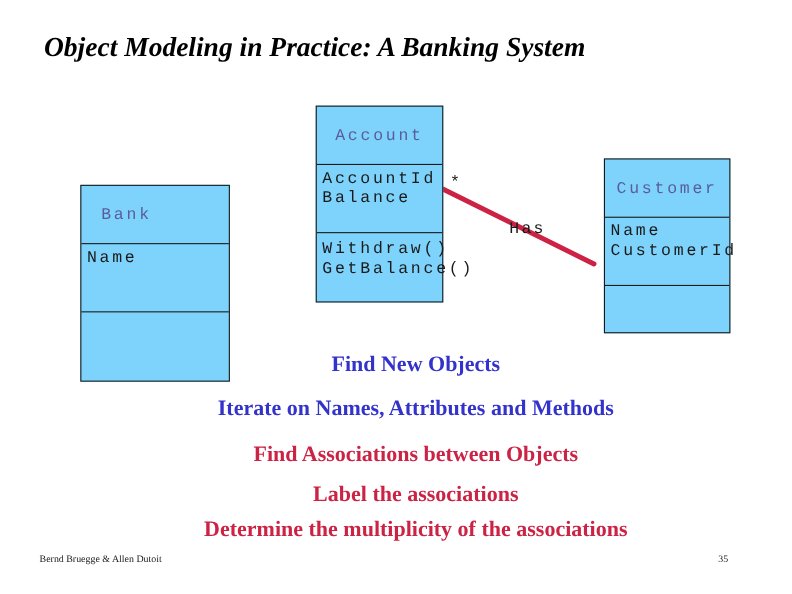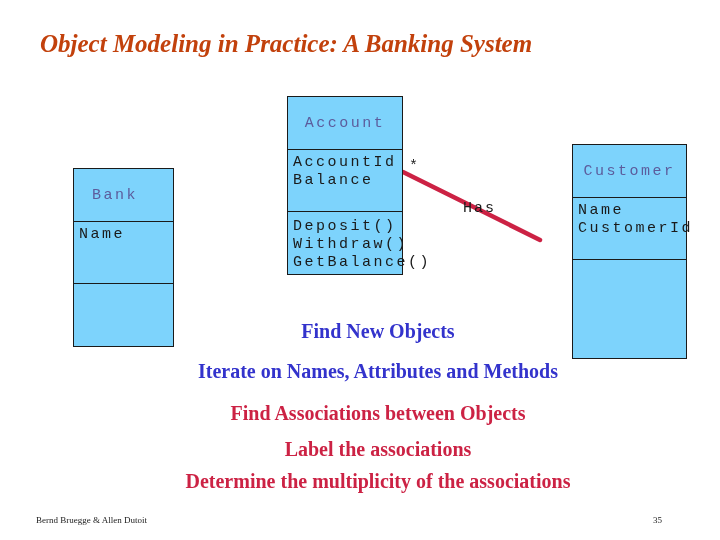--- a/index.html
+++ b/index.html
@@ -11,44 +11,44 @@
     font-family: "Liberation Sans", sans-serif;
   }
   .slide { position: absolute; inset: 0; }
 
   
   .slide-title {
     position: absolute;
     left: 40px; top: 28px;
     margin: 0;
     font: bold italic 25px/31px "Liberation Serif", serif;
-    color: #c2410c;
+    color: #000000;
     white-space: nowrap;
   }
 
   
   .diagram { position: absolute; inset: 0; }
   .assoc-svg { position: absolute; left: 0; top: 0; pointer-events: none; }
   .assoc-svg line { stroke: var(--association_line, #cc2244); stroke-width: 4.5; stroke-linecap: round; }
 
   .cbox {
     position: absolute;
     border: 1.4px solid #1a1a1a;
     background: #7dd3fc;
     box-sizing: border-box;
     display: flex;
     flex-direction: column;
     font-family: "Liberation Mono", monospace;
     font-size: 15px;
     letter-spacing: 2.5px;
     color: #1a1a1a;
   }
-  .cbox-bank     { left: 73px;  top: 168px; width: 101px; height: 179px; }
+  .cbox-bank     { left: 73px;  top: 168px; width: 136px; height: 179px; }
   .cbox-account  { left: 287px; top: 96px;  width: 116px; height: 179px; }
-  .cbox-customer { left: 572px; top: 144px; width: 115px; height: 215px; }
+  .cbox-customer { left: 549px; top: 144px; width: 115px; height: 159px; }
 
   .ctitle {
     height: 52px;
     border-bottom: 1.4px solid #1a1a1a;
     display: flex; align-items: center; justify-content: center;
     color: var(--class_name, #5c5c9c);
     white-space: nowrap;
   }
   .ctitle.align-left { justify-content: flex-start; padding-left: 18px; }
   .cattrs {
@@ -85,21 +85,21 @@
   .stmt-1 { top: 319px; }
   .stmt-2 { top: 359px; }
   .stmt-3 { top: 401px; }
   .stmt-4 { top: 437px; }
   .stmt-5 { top: 469px; }
 
   
   .footer-bar { position: absolute; left: 0; top: 0; width: 720px; height: 540px; pointer-events: none; }
   .footer-item {
     position: absolute;
-    top: 515px;
+    top: 503px;
     font: 9px/11px "Liberation Serif", serif;
     color: #222222;
     white-space: nowrap;
   }
   .footer-authors { left: 36px; }
   .footer-book    { left: 245px; }
   .footer-page    { left: 653px; }
 </style>
 </head>
 <body style="--class_name: #5c5c9c; --statement_blue: #3333cc; --statement_red: #cc2244; --association_line: #cc2244;">
@@ -122,21 +122,20 @@
       <div class="cmeths"></div>
     </div>
 
     <div class="cbox cbox-account">
       <div class="ctitle">Account</div>
       <div class="cattrs">
         <div class="cline">AccountId</div>
         <div class="cline">Balance</div>
       </div>
       <div class="cmeths">
-        <div class="cline">Deposit()</div>
         <div class="cline">Withdraw()</div>
         <div class="cline">GetBalance()</div>
       </div>
     </div>
 
     <div class="cbox cbox-customer">
       <div class="ctitle">Customer</div>
       <div class="cattrs">
         <div class="cline">Name</div>
         <div class="cline">CustomerId</div>

